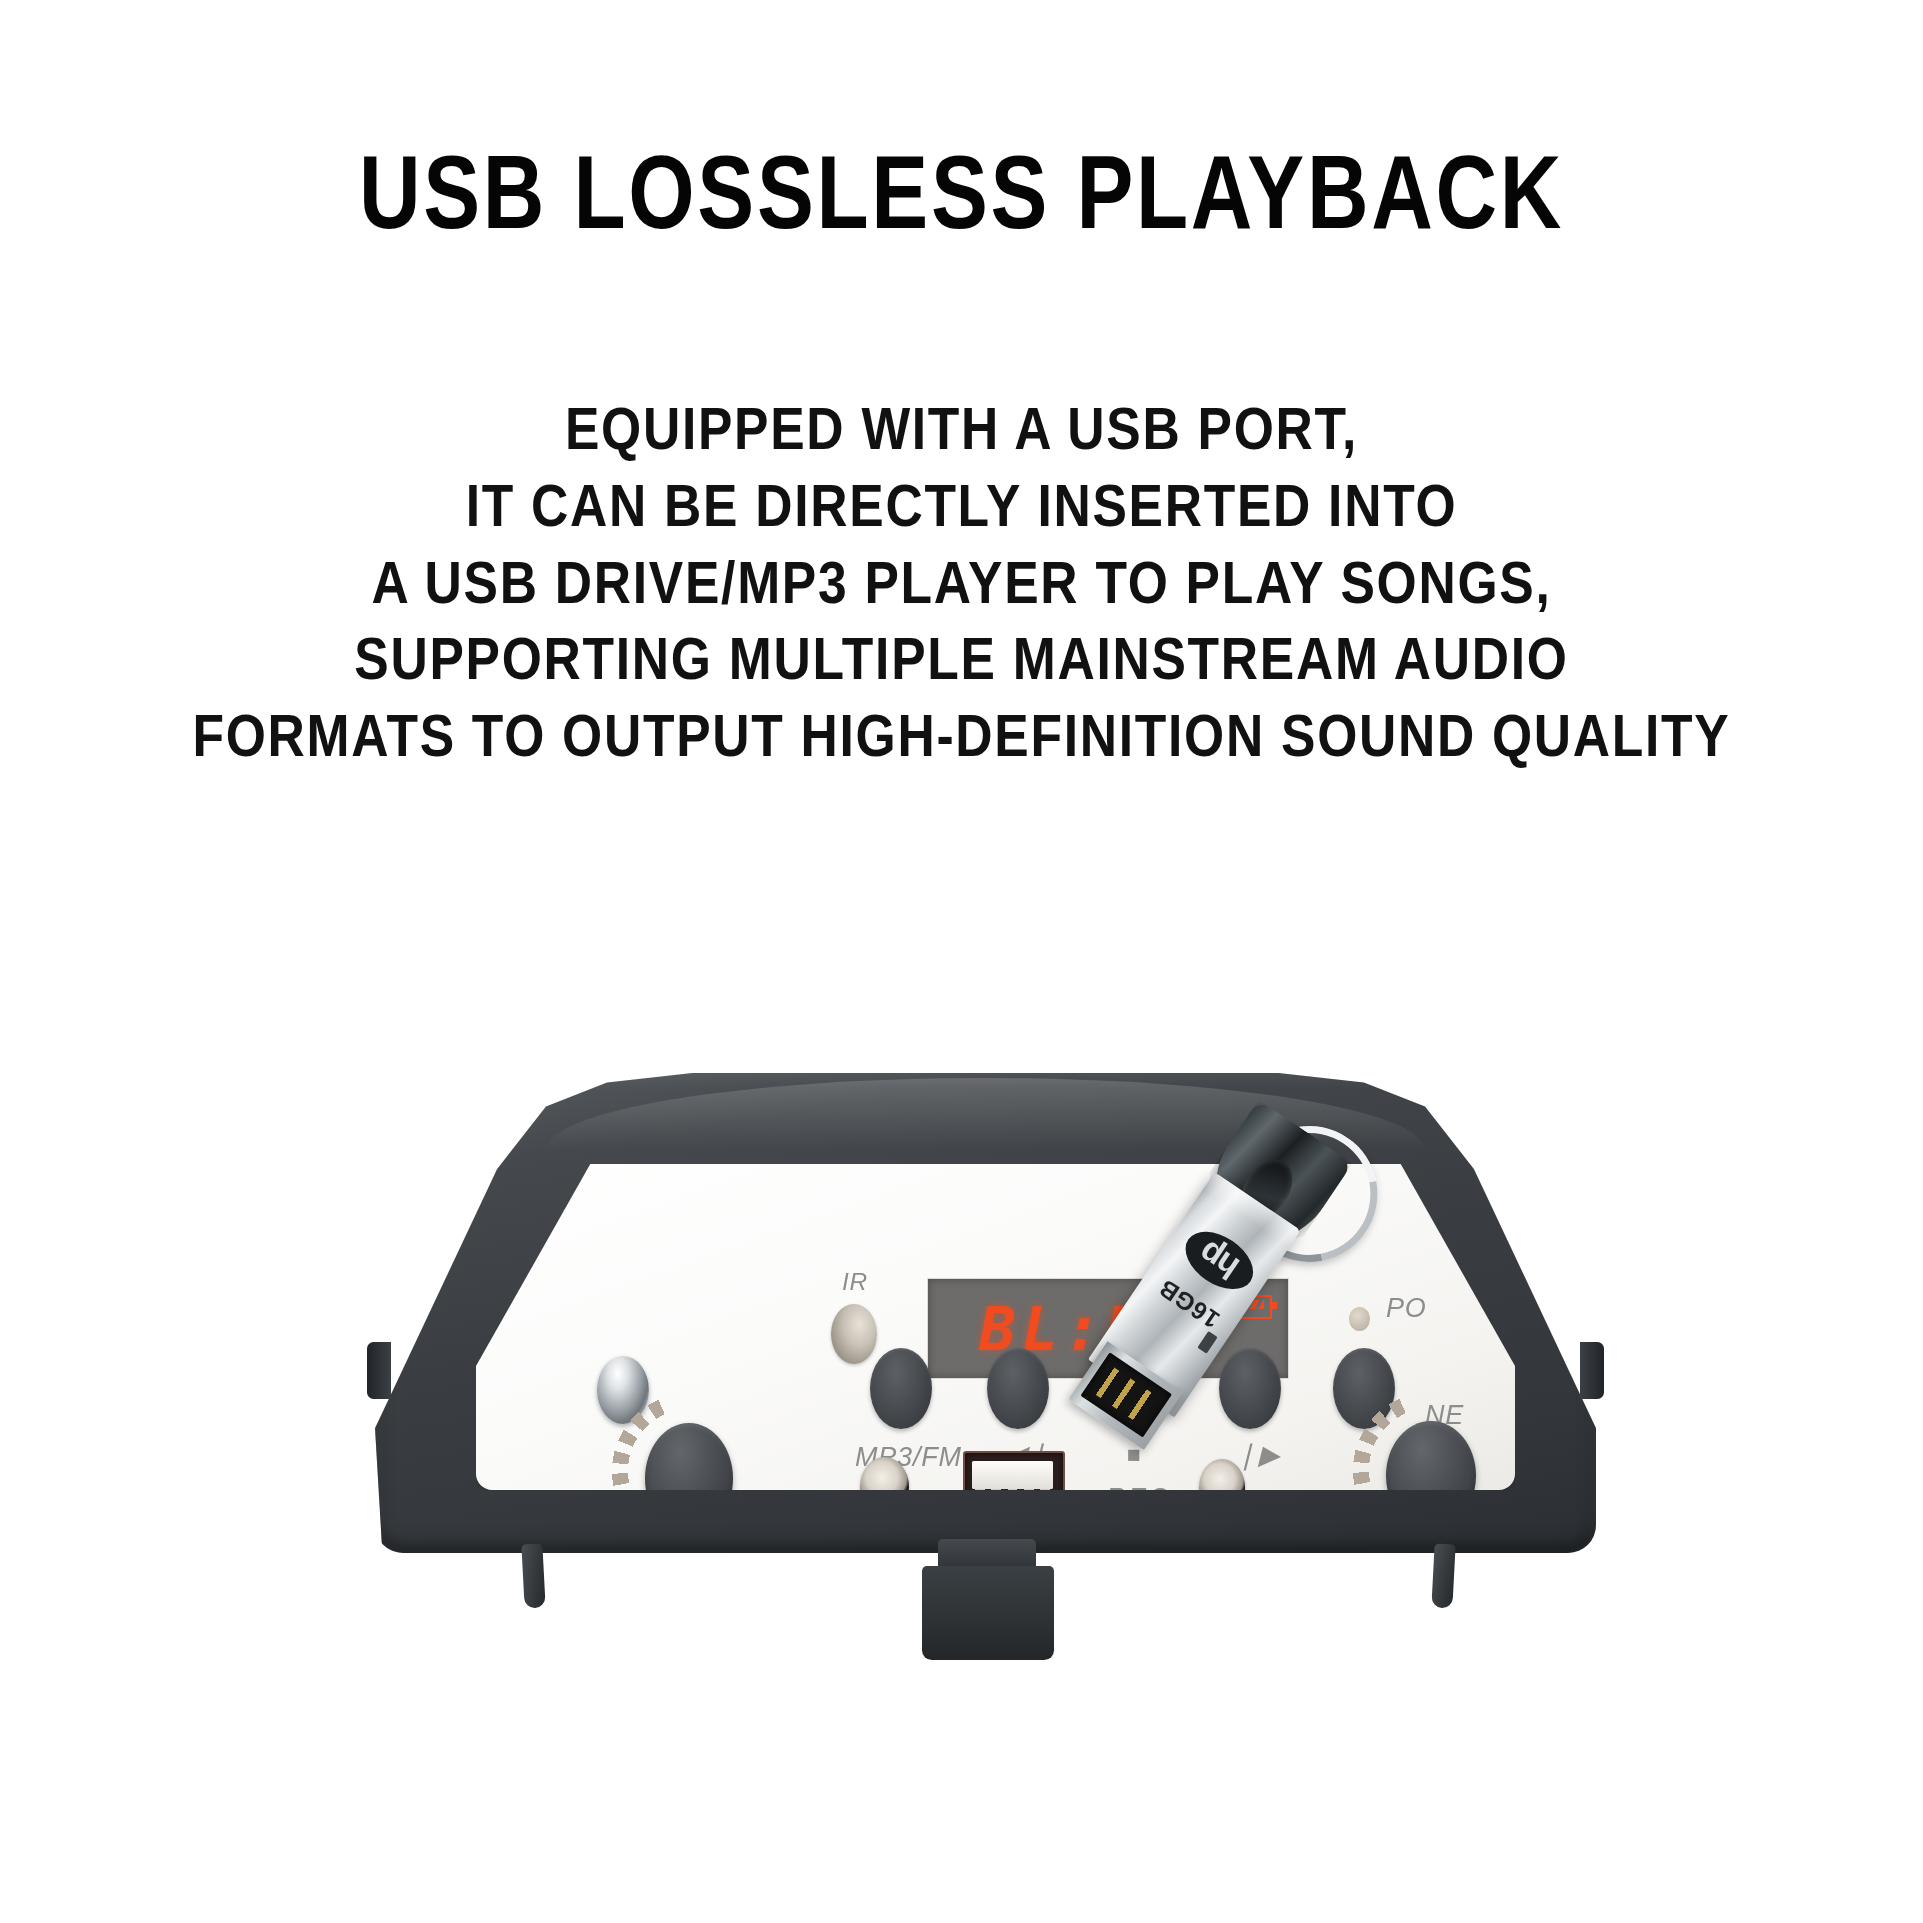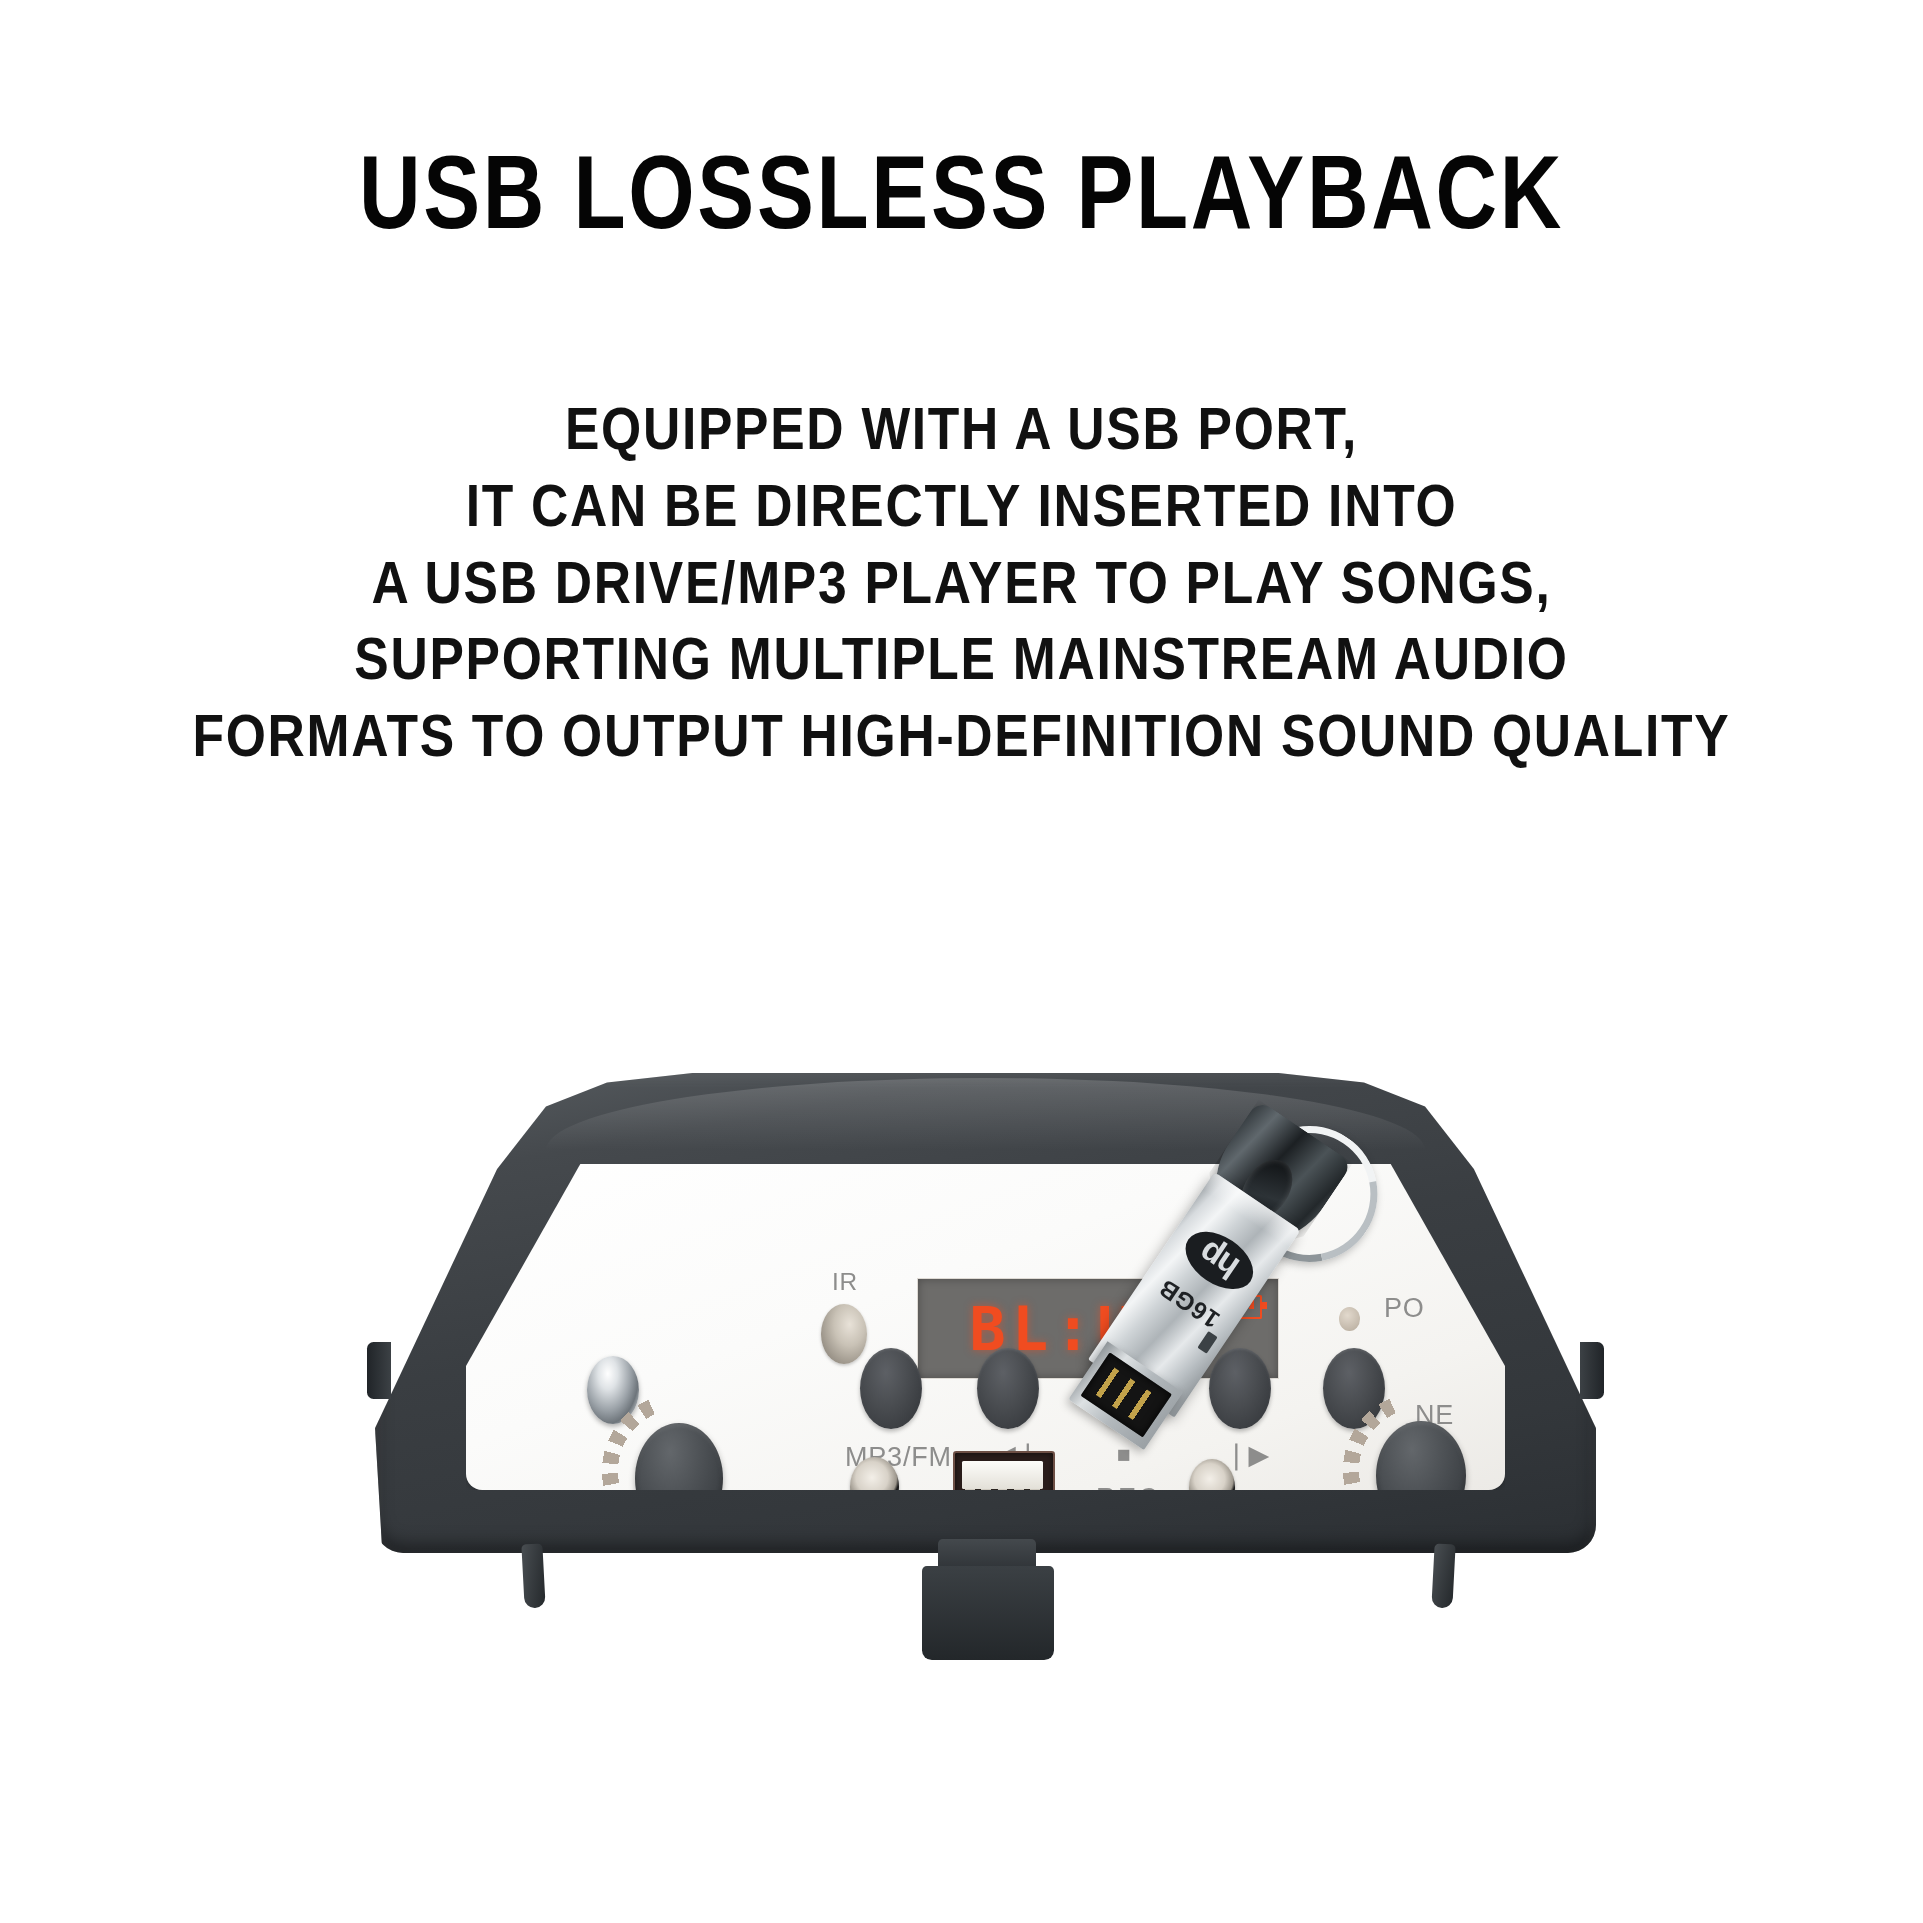--- a/index.html
+++ b/index.html
@@ -107,28 +107,29 @@
     top: 269px;
     width: 24.4px;
     height: 57px;
     background: linear-gradient(270deg, #202428, #3c4145);
     border-radius: 0 6.5px 6.5px 0;
   }
 
   
   .faceplate {
     position: absolute;
-    left: 91px;
+    left: 101px;
     top: 91px;
     width: 1039px;
     height: 326px;
     background: linear-gradient(160deg, #ffffff 0%, #fbfbfa 40%, #f4f3f0 78%, #eceae6 100%);
     border-radius: 21px 21px 16.3px 16.3px;
     clip-path: polygon(11% 0%, 89% 0%, 100% 62%, 100% 100%, 0% 100%, 0% 62%);
     box-shadow: 0 1.6px 4.9px rgba(0,0,0,0.20);
+    font-style: italic;
   }
 
   
   .foot {
     position: absolute;
     top: 471px;
     width: 21px;
     height: 64px;
     background: linear-gradient(100deg, #494e52, #24282b);
     border-radius: 4.9px 4.9px 11.4px 11.4px;
@@ -278,21 +279,21 @@
   
   .power-led {
     position: absolute;
     left: 873px;
     top: 143px;
     width: 21px;
     height: 24.4px;
     border-radius: 50%;
     background: radial-gradient(circle at 40% 35%, #e2d9cd, #b5aa9b);
   }
-  .lbl-power { left: 910px; top: 129px; font-size: 27px; margin-left: 8px; }
+  .lbl-power { left: 910px; top: 129px; font-size: 27px; }
   .lbl-tone  { left: 949px; top: 236px; font-size: 27px; }
 
   
   .bt-icon {
     position: absolute;
     left: 1047px;
     top: 171px;
     width: 39px;
     height: 64px;
     color: #cdb9a9;

